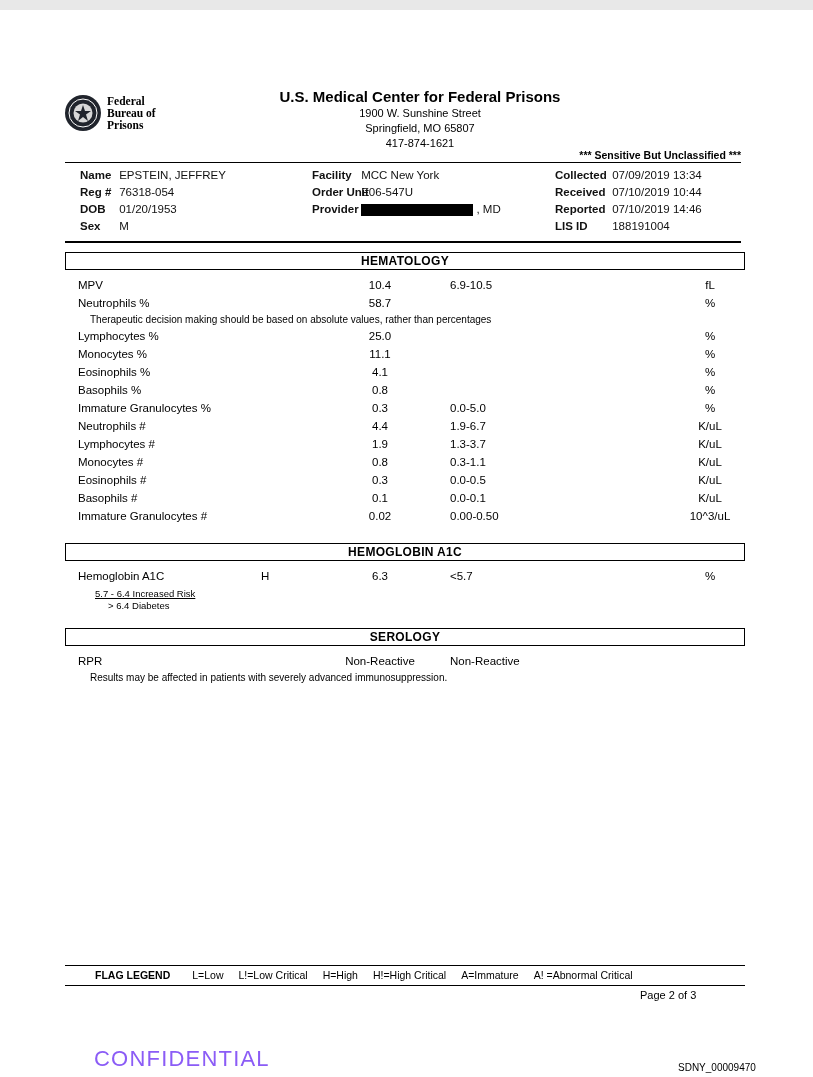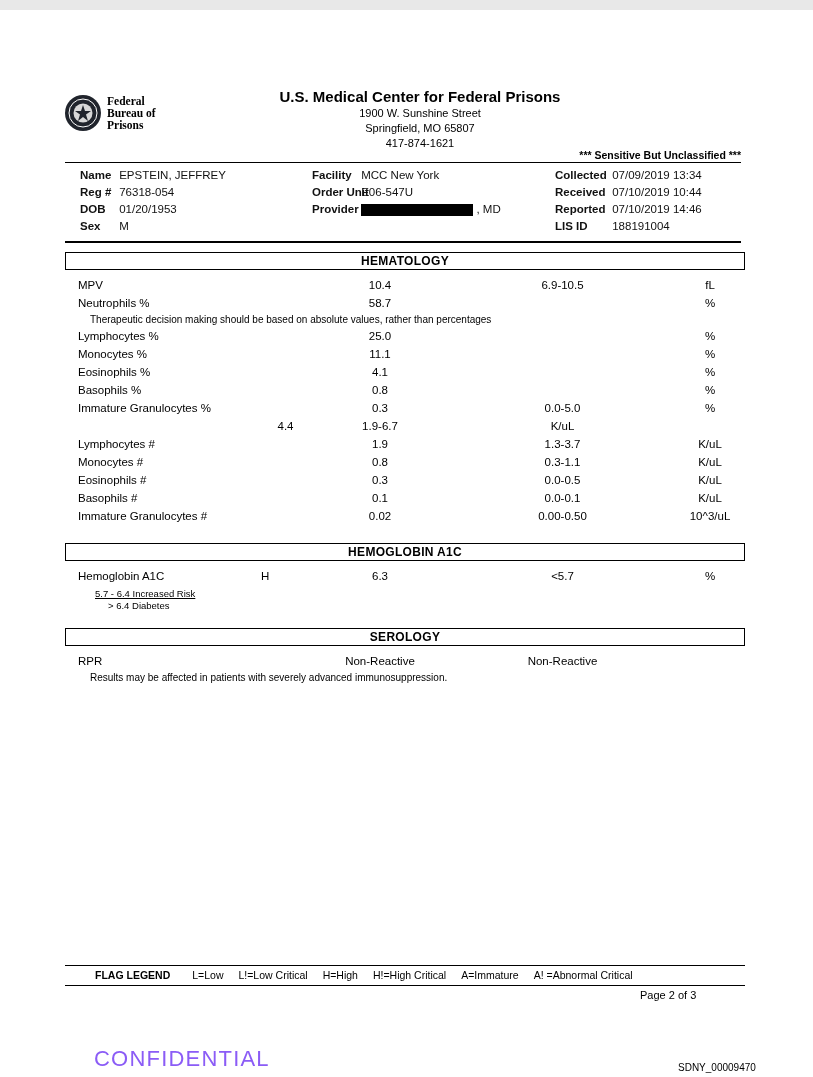--- a/index.html
+++ b/index.html
@@ -39,21 +39,21 @@
     text-align:center; font-weight:bold; font-size:12px; letter-spacing:0.3px; color:#000;
   }
   .rows { margin-top:6px; }
   .lab-row {
     display:grid; grid-template-columns:196px 49px 140px 225px 70px;
     height:18px; line-height:18px; font-size:11.5px; color:#000;
   }
   .lab-row .name  { padding-left:13px; text-align:left; white-space:nowrap; }
   .lab-row .flag  { text-align:left; }
   .lab-row .val   { text-align:center; }
-  .lab-row .range { text-align:center; }
+  .lab-row .range { text-align:left; }
   .lab-row .units { text-align:center; }
   .note { font-size:10px; line-height:15px; padding-left:25px; color:#000; }
   .a1c-note1 { font-size:9.5px; line-height:12px; margin-left:30px; margin-top:3px; color:#000;text-decoration:underline; }
   .a1c-note2 { font-size:9.5px; line-height:12px; margin-left:43px; color:#000; }
 
   
   .flag-legend {
     position:absolute; left:65px; top:955px; width:680px;
     border-top:1.5px solid #000; border-bottom:1.5px solid #000;
     padding:3px 0 4px 0; font-size:10.5px; display:flex; align-items:center; color:#000;
@@ -203,20 +203,21 @@
 
       <div class="lab-row">
         <span class="name">Immature Granulocytes %</span>
         <span class="flag"></span>
         <span class="val">0.3</span>
         <span class="range">0.0-5.0</span>
         <span class="units">%</span>
       </div>
 
       <div class="lab-row">
+        <span class="name">Neutrophils #</span>
         <span class="flag"></span>
         <span class="val">4.4</span>
         <span class="range">1.9-6.7</span>
         <span class="units">K/uL</span>
       </div>
 
       <div class="lab-row">
         <span class="name">Lymphocytes #</span>
         <span class="flag"></span>
         <span class="val">1.9</span>

